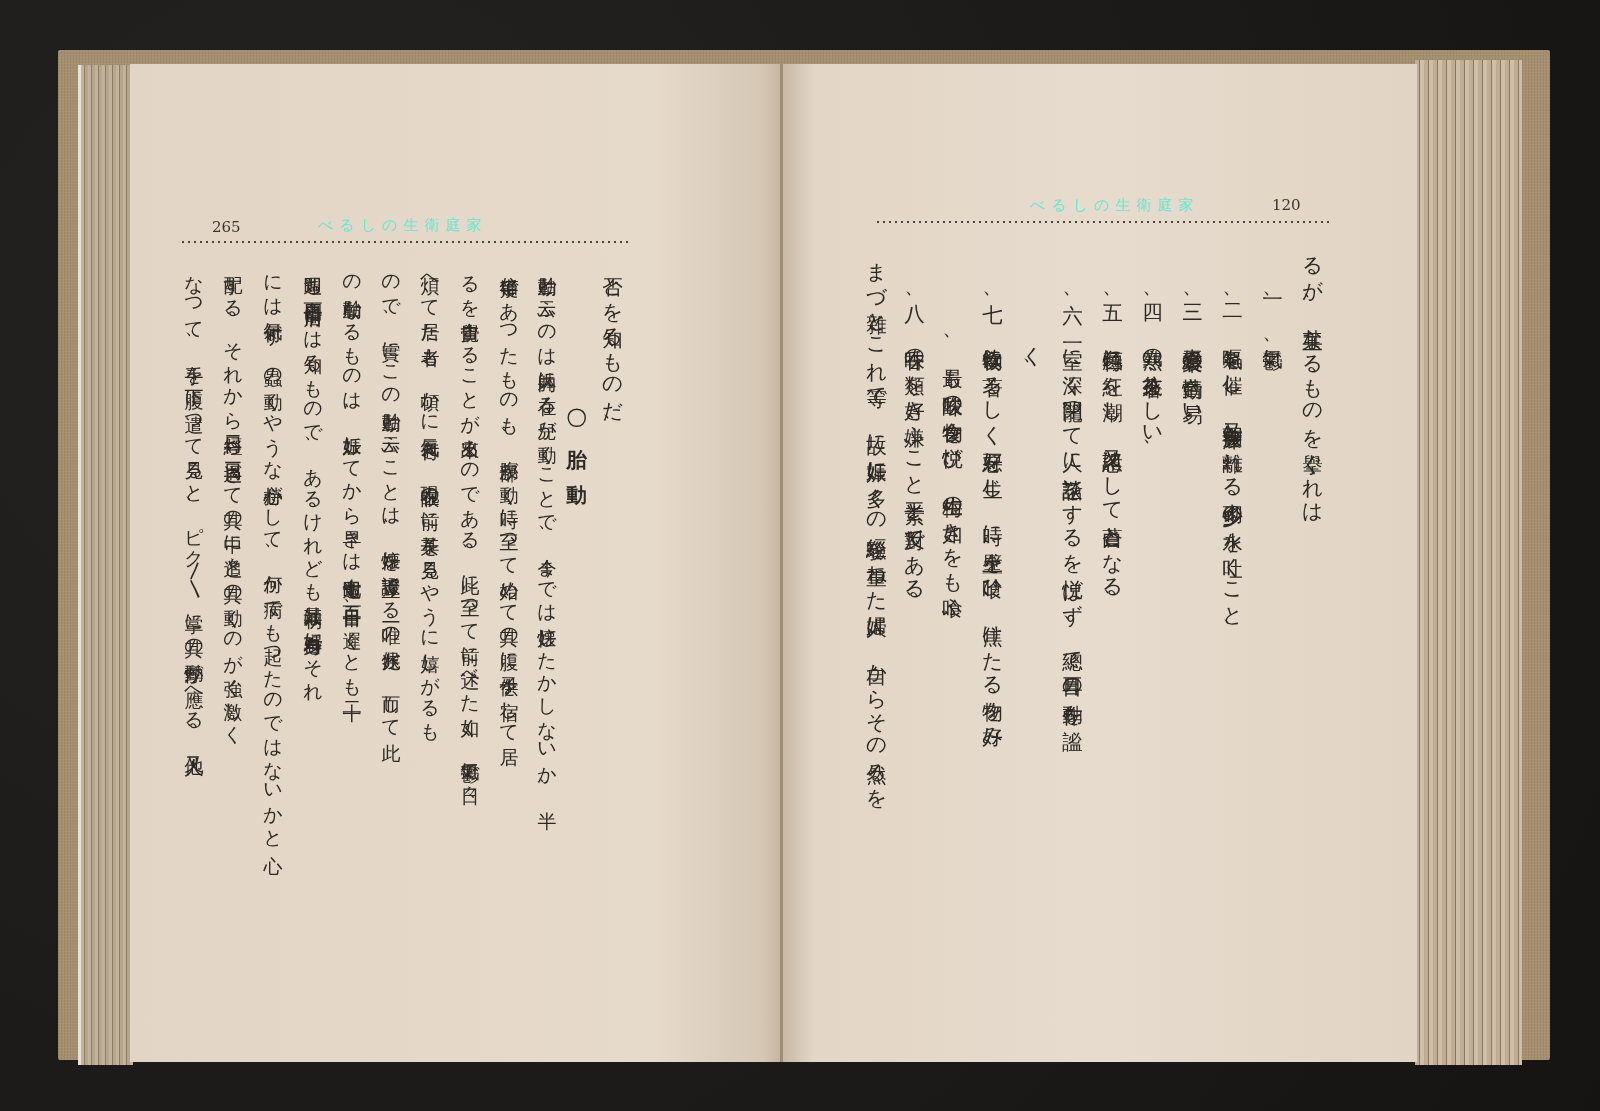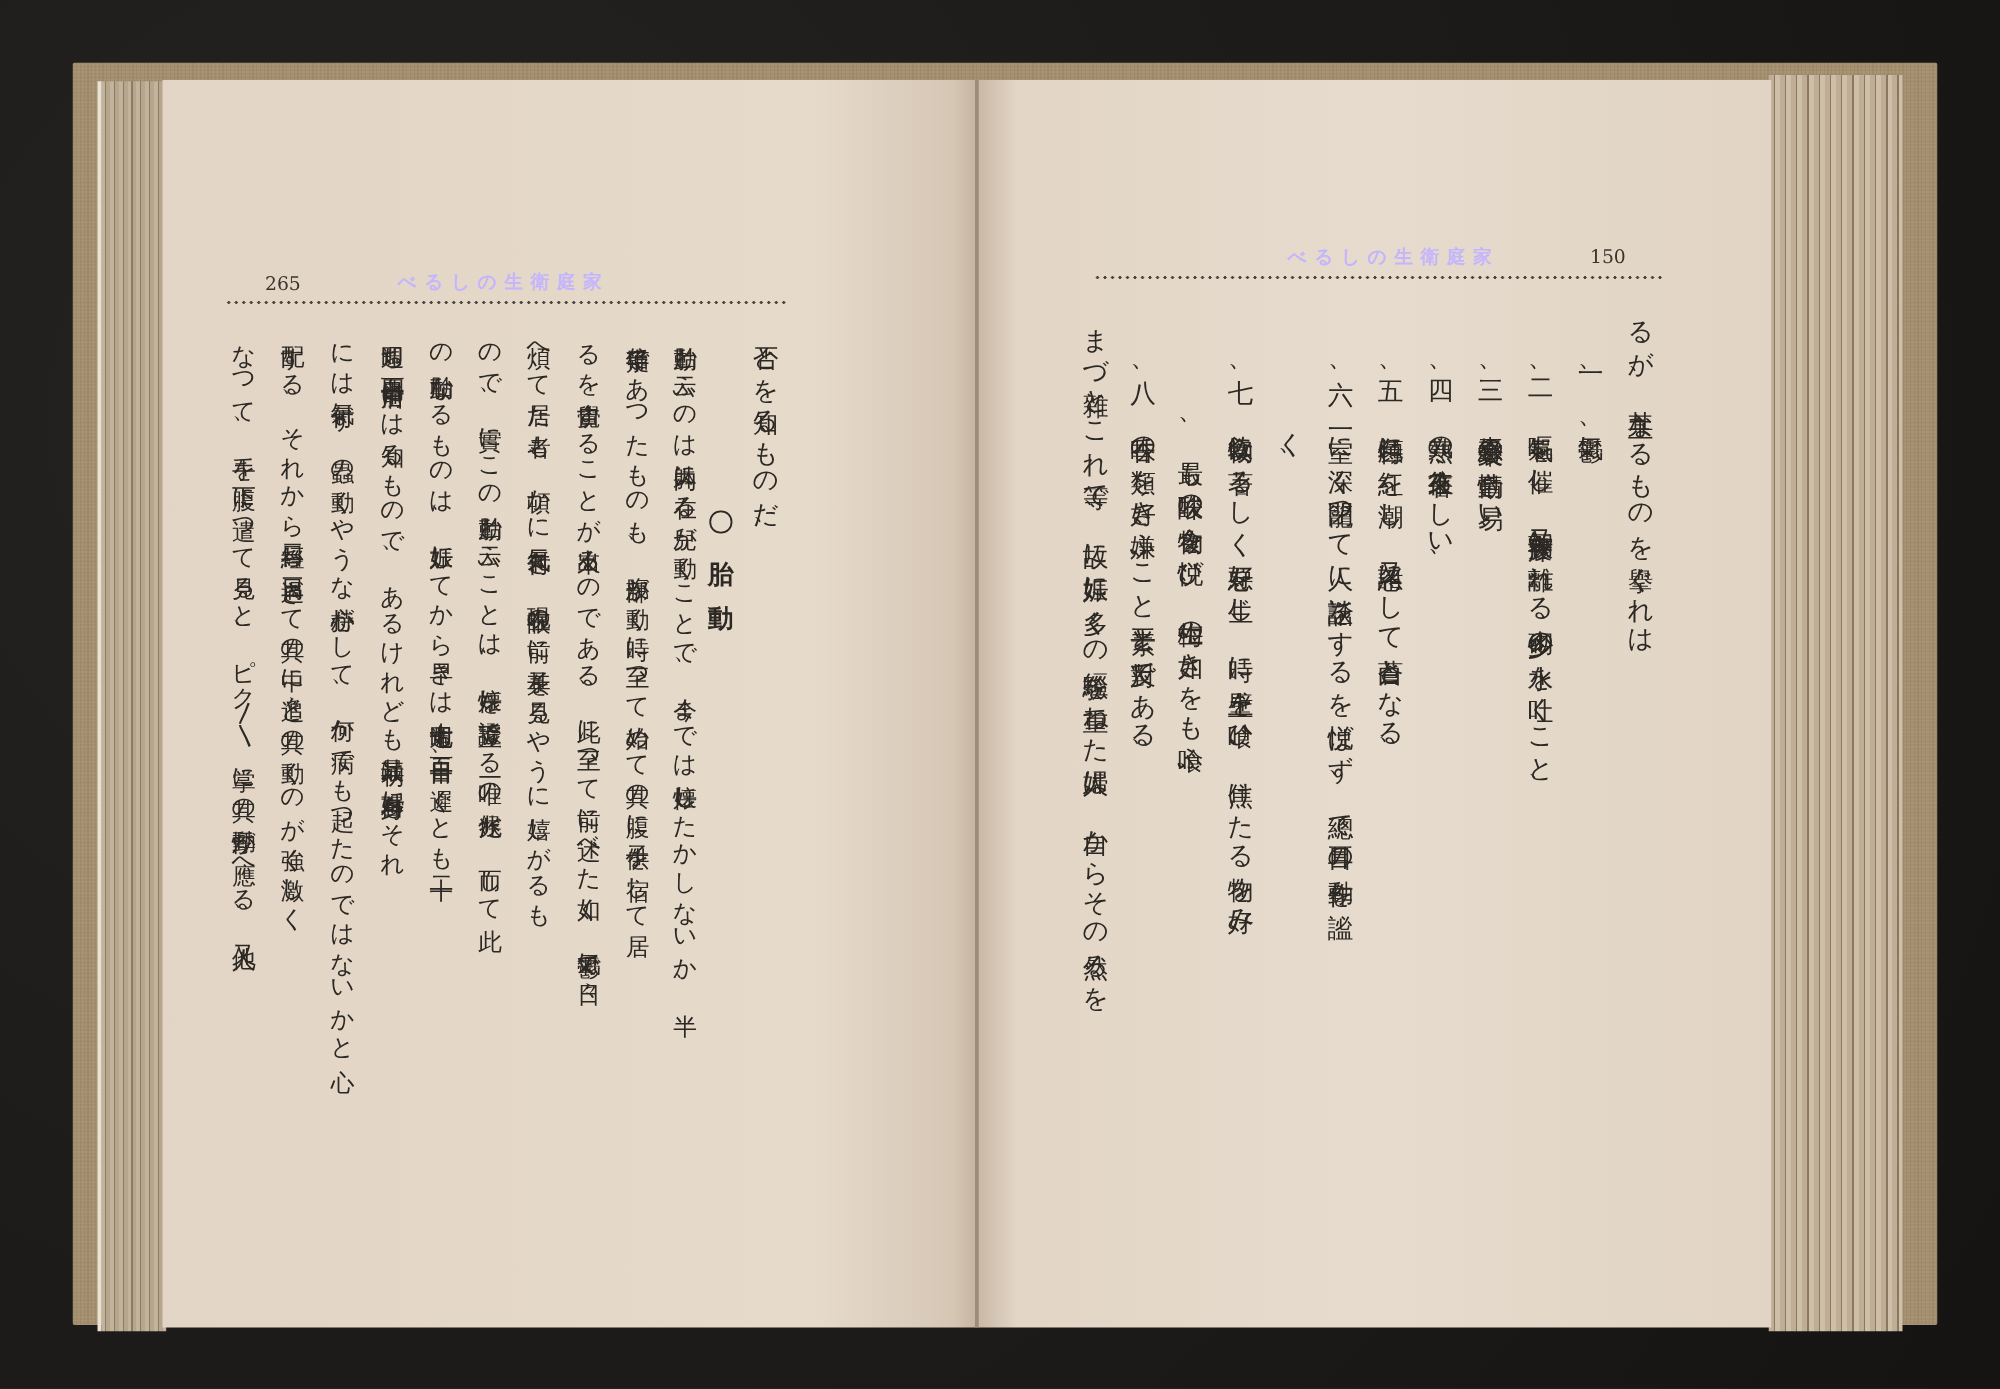--- a/index.html
+++ b/index.html
@@ -31,23 +31,22 @@
     }
     .page.left  { left:130px; width:652px;
       background: linear-gradient(90deg, #e2d5c5 0%, #e6dacb 80%, #d6c7b5 97%, #c4b39f 100%); }
     .page.right { left:782px; width:635px;
       background: linear-gradient(90deg, #c8b8a4 0%, #e3d6c7 5%, #e6dbcd 50%, #e1d4c4 100%); }
     .gutter {
       position:absolute; left:780px; top:64px; width:3px; height:998px; background:#9d8c77;
     }
 
     .running-head {
-      position:absolute; top:216px; font-size:15px; color:#c4b5fd; letter-spacing:6px;
+      position:absolute; top:216px; font-size:15px; color:#5eead4; letter-spacing:6px;
       white-space:nowrap;
-      font-weight:bold;
     }
     .folio { position:absolute; font-size:15px; color:#3a342d; }
     .rule {
       position:absolute; height:6px;
       background-image: radial-gradient(circle, #4a433b 1.1px, transparent 1.3px);
       background-size:6px 4px;
       background-repeat:repeat-x;
     }
 
     .col {
@@ -69,21 +68,21 @@
 <div class="page left"></div>
 <div class="page right"></div>
 <div class="gutter"></div>
 
 <span class="folio" style="left:212px;top:218px;">265</span>
 <span class="running-head" style="left:318px;">
   <span id="lhead">べるしの生衛庭家</span>
 </span>
 <div class="rule" style="left:180px;top:240px;width:450px;"></div>
 
-<span class="folio" style="left:1272px;top:196px;">150</span>
+<span class="folio" style="left:1272px;top:196px;">120</span>
 <span class="running-head" style="left:1030px;top:196px;">
   <span id="rhead">べるしの生衛庭家</span>
 </span>
 <div class="rule" style="left:875px;top:220px;width:455px;"></div>
 
 <div class="col" style="left:602px;top:262px;">否とを知るものだ、</div>
 <div class="col heading-mark" style="left:566px;top:392px;letter-spacing:8px;">〇 胎　動</div>
 <div class="col small" style="left:538px;top:262px;">胎動と云ふのは躰内に在る兒が動くことで、今までは懐妊したかしないか、半</div>
 <div class="col small" style="left:500px;top:262px;">信半疑であつたものも、腹部が動く時に至つて始めて其の腹に子供を宿して居</div>
 <div class="col small" style="left:461px;top:262px;">るを自覺することが出來るのである、此に至つて前に述べた如く、氣鬱で日々</div>

